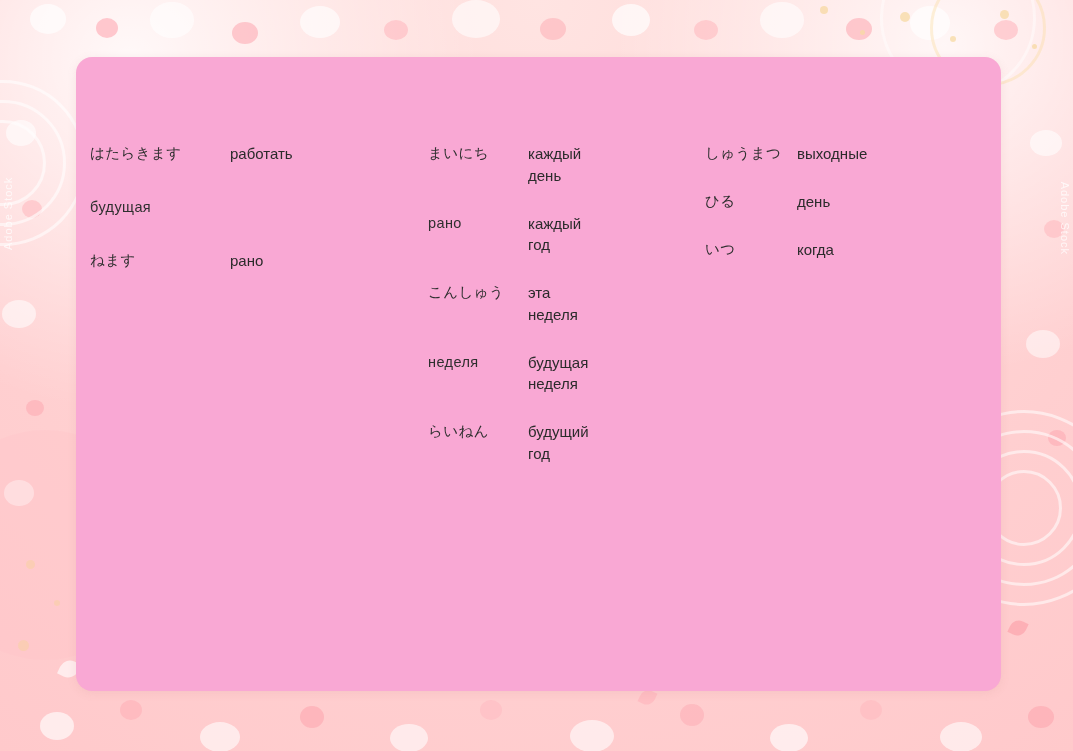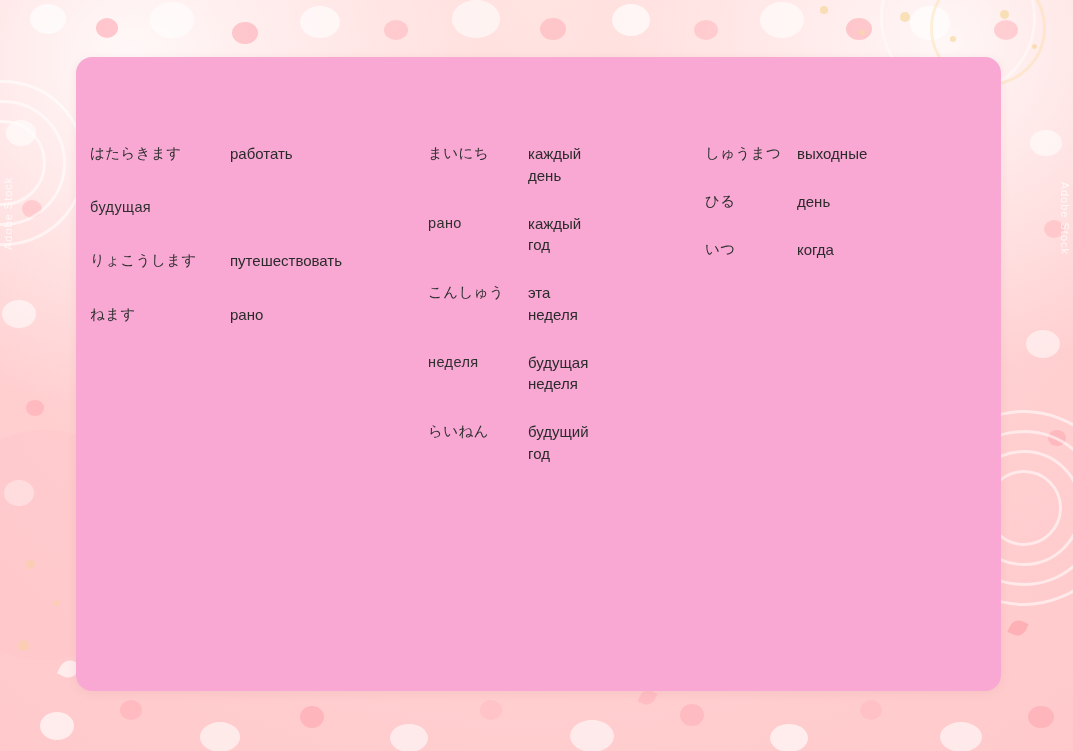--- a/index.html
+++ b/index.html
@@ -223,24 +223,20 @@
 
       <div class="column col-1">
         <div class="vrow">
           <div class="jp">はたらきます</div>
           <div class="ru">работать</div>
         </div>
         <div class="vrow">
           <div class="jp">будущая</div>
         </div>
         <div class="vrow">
-          <div class="jp">りょこうします</div>
-          <div class="ru">путешествовать</div>
-        </div>
-        <div class="vrow">
           <div class="jp">ねます</div>
           <div class="ru">рано</div>
         </div>
       </div>
 
       <div class="column col-2">
         <div class="vrow">
           <div class="jp">まいにち</div>
           <div class="ru">каждый
 день</div>

